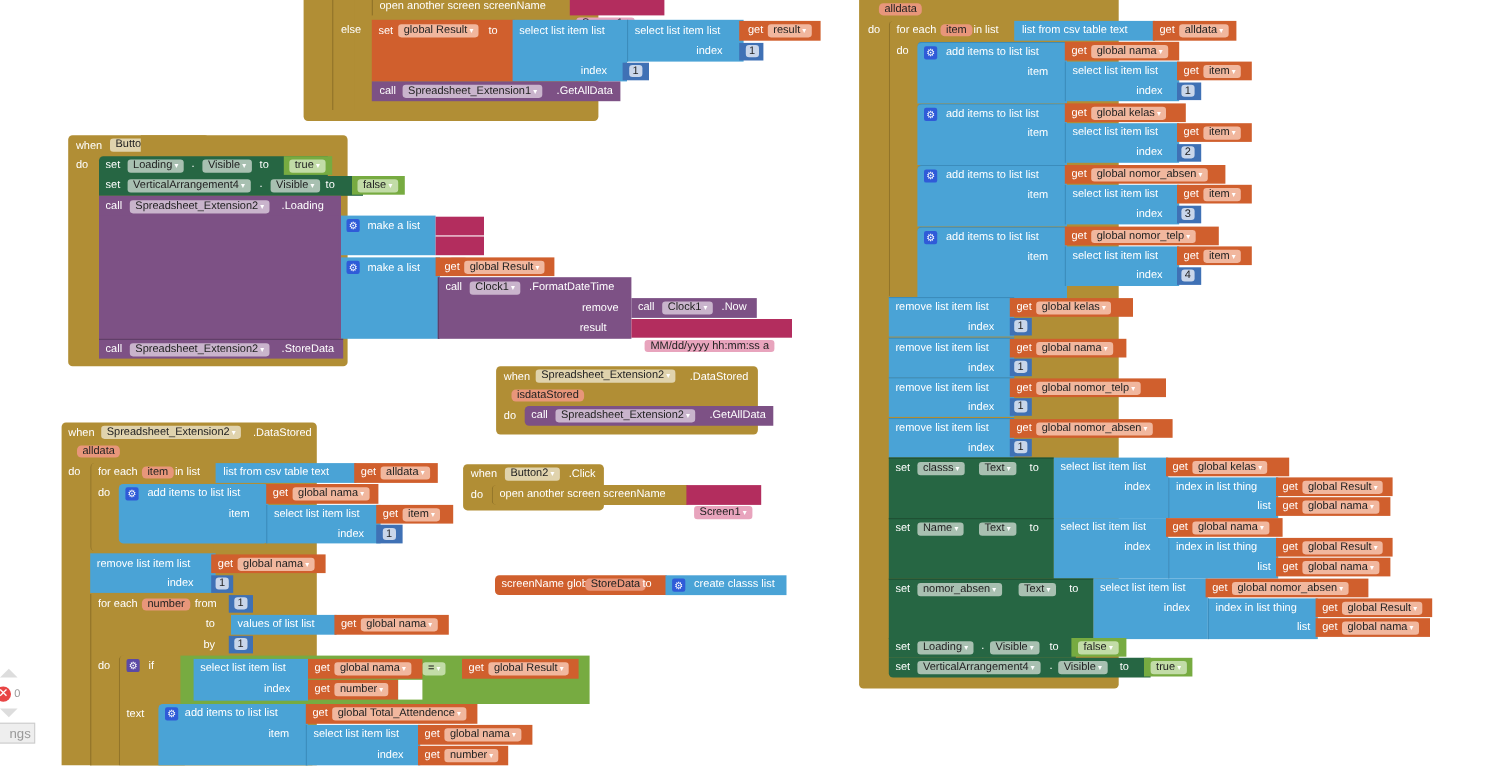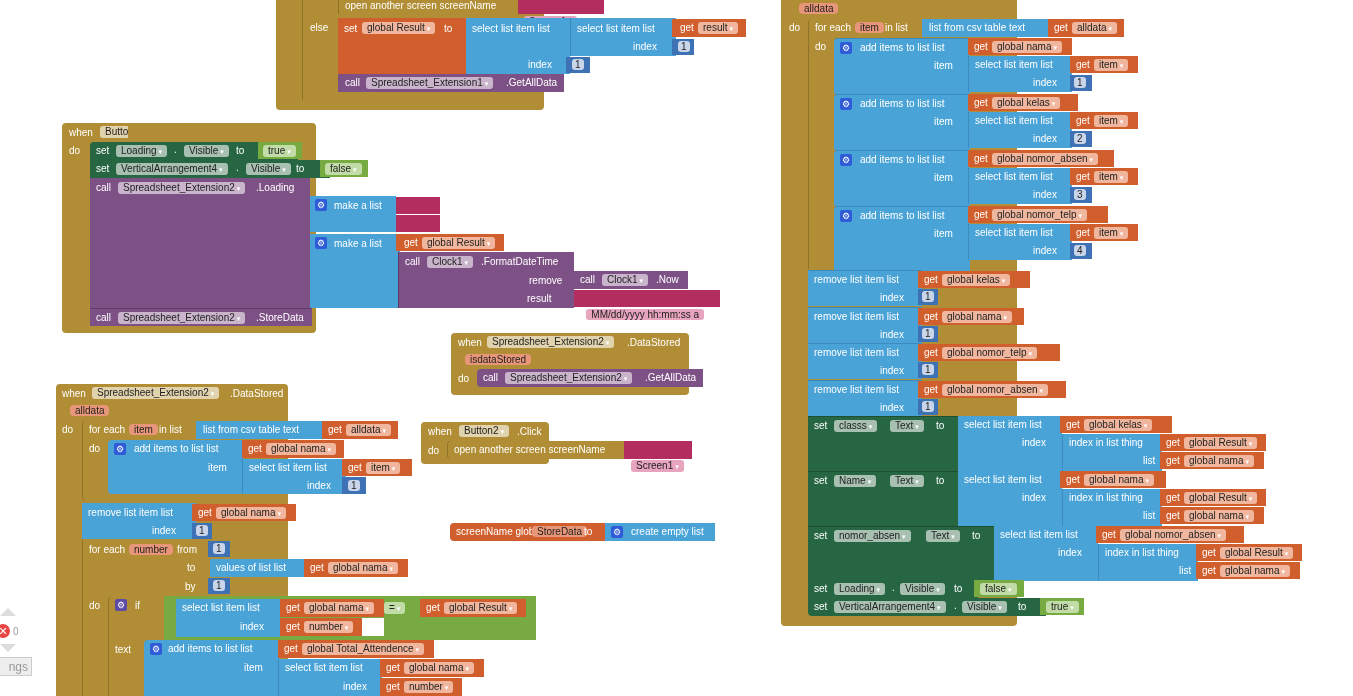--- a/index.html
+++ b/index.html
@@ -169,21 +169,21 @@
   <span class="t" style="left:7px;top:3px;"><span class="pill pill-txt dd">Screen1</span></span>
 </div>
 
 <div class="b var" style="left:450px;top:523px;width:156px;height:18px;border-radius:4px 0 0 4px;">
   <span class="t" style="left:6px;top:3px;">screenName global</span>
   <span class="t" style="left:82px;top:3px;"><span class="pill pill-param">StoreData</span></span>
   <span class="t" style="left:134px;top:3px;">to</span>
 </div>
 <div class="b lst" style="left:605px;top:523px;width:110px;height:18px;">
   <span class="gear" style="left:6px;top:3px;">⚙</span>
-  <span class="t" style="left:26px;top:3px;">create empty list</span>
+  <span class="t" style="left:26px;top:3px;">create classs list</span>
 </div>
 
 <div class="b ev" style="left:56px;top:384px;width:232px;height:312px;border-radius:4px 4px 0 0;">
   <span class="t" style="left:6px;top:4px;">when</span>
   <span class="t" style="left:36px;top:3px;"><span class="pill pill-ev dd">Spreadsheet_Extension2</span></span>
   <span class="t" style="left:174px;top:4px;">.DataStored</span>
   <span class="t" style="left:14px;top:21px;"><span class="pill pill-param">alldata</span></span>
   <span class="t" style="left:6px;top:40px;">do</span>
 </div>
 <div class="b ctl" style="left:82px;top:421px;width:112px;height:80px;border-left:1px solid #8f7229;border-radius:4px 0 0 4px;">

